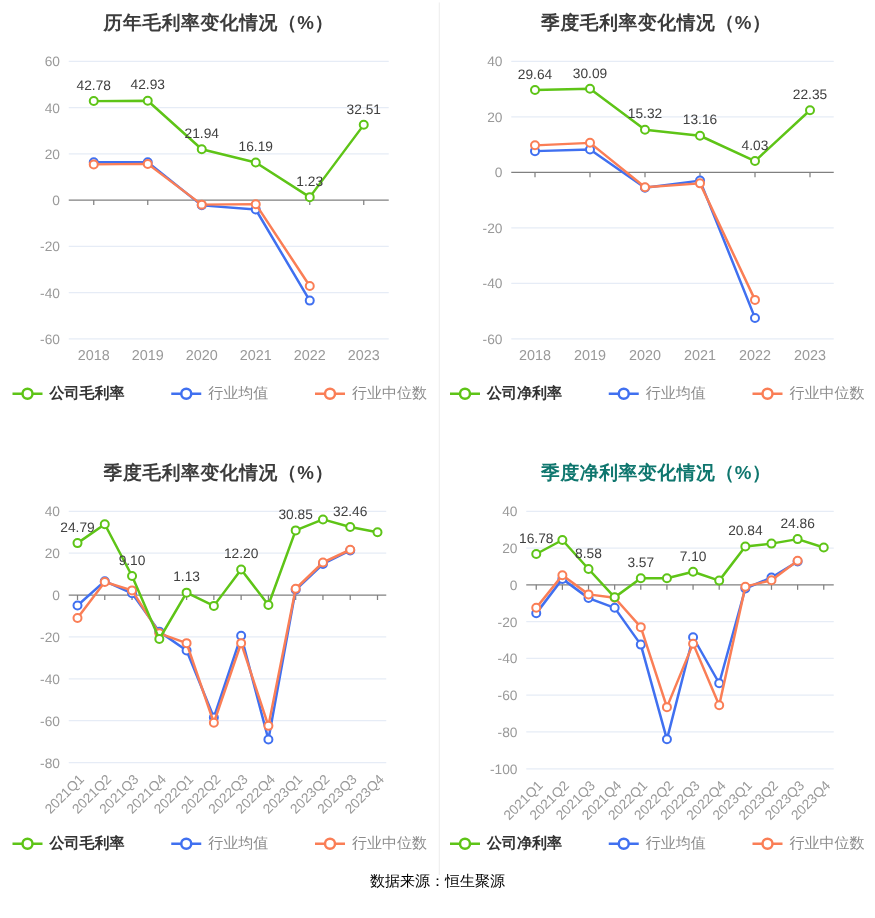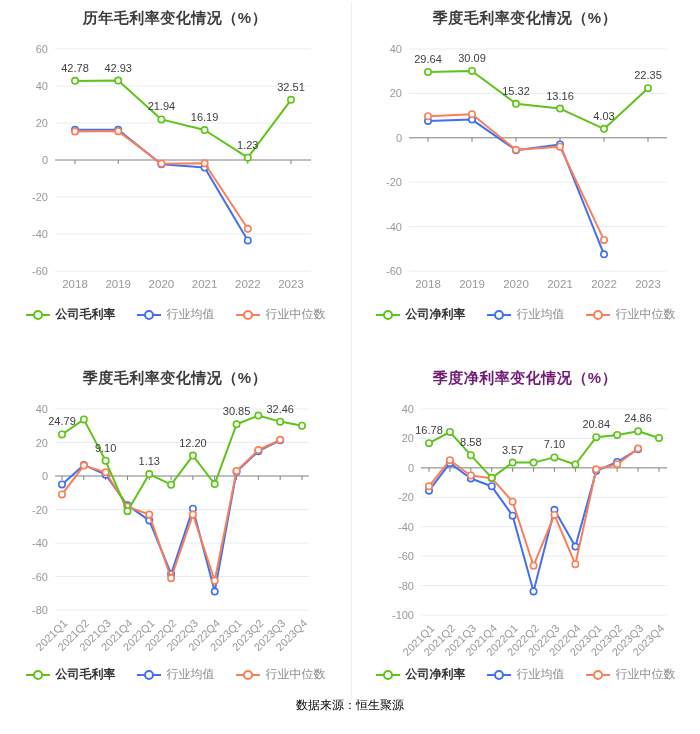--- a/index.html
+++ b/index.html
@@ -3,21 +3,21 @@
 <meta charset="utf-8">
 <style>
   html,body{margin:0;padding:0;background:#ffffff;}
   body{width:700px;height:734px;font-family:"Liberation Sans","DejaVu Sans",sans-serif;position:relative;}
   .grid{display:grid;grid-template-columns:350px 350px;position:relative;}
   .cell{height:340px;display:flex;flex-direction:column;align-items:center;box-sizing:border-box;overflow:hidden;text-align:right;}
   .cell.bottom{height:352px;}
   .chart-title{margin:9px 0 3px 0;font-size:15px;font-weight:700;letter-spacing:.5px;}
   .cell.bottom .chart-title{margin-top:29px;}
   .plot{line-height:0;padding-left:18px;}
-  .legend{display:flex;align-items:center;justify-content:center;gap:20px;margin-top:13px;}
+  .legend{display:flex;align-items:center;justify-content:center;gap:36px;margin-top:13px;}
   .cell.bottom .legend{margin-top:9px;}
   .legend-item{display:flex;align-items:center;gap:5px;font-size:12px;cursor:pointer;}
   .lg-primary{font-weight:700;}
   .v-divider{position:absolute;left:351px;top:2px;width:1px;height:698px;}
   footer{text-align:center;font-size:12px;margin-top:5px;}
   svg text{font-family:"Liberation Sans","DejaVu Sans",sans-serif;}
 </style>
 </head>
 <body>
 
@@ -286,21 +286,21 @@
           <svg width="26" height="12">
             <line x1="1" y1="6" x2="25" y2="6" stroke="#fa7e56" stroke-width="2"></line>
             <circle cx="13" cy="6" r="4" fill="#ffffff" stroke="#fa7e56" stroke-width="2"></circle>
           </svg>
           <span class="lg-muted" style="color: rgb(140, 140, 140);">行业中位数</span>
         </div>
       </div>
   </section>
 
   <section class="cell bottom">
-    <h3 class="chart-title" style="color: #701a75;">季度净利率变化情况（%）</h3>
+    <h3 class="chart-title" style="color: #0f766e;">季度净利率变化情况（%）</h3>
     <div class="plot"><svg width="350" height="266">
           <line x1="62" y1="18" x2="308" y2="18" stroke="#e6ecf6" stroke-width="1"></line>
           <text x="55" y="22" text-anchor="end" fill="#999999" font-size="11">40</text>
           <line x1="62" y1="47.42857142857143" x2="308" y2="47.42857142857143" stroke="#e6ecf6" stroke-width="1"></line>
           <text x="55" y="51.42857142857143" text-anchor="end" fill="#999999" font-size="11">20</text>
           <line x1="62" y1="76.85714285714286" x2="308" y2="76.85714285714286" stroke="#808080" stroke-width="1"></line>
           <text x="55" y="80.85714285714286" text-anchor="end" fill="#999999" font-size="11">0</text>
           <line x1="62" y1="106.28571428571428" x2="308" y2="106.28571428571428" stroke="#e6ecf6" stroke-width="1"></line>
           <text x="55" y="110.28571428571428" text-anchor="end" fill="#999999" font-size="11">-20</text>
           <line x1="62" y1="135.71428571428572" x2="308" y2="135.71428571428572" stroke="#e6ecf6" stroke-width="1"></line>

